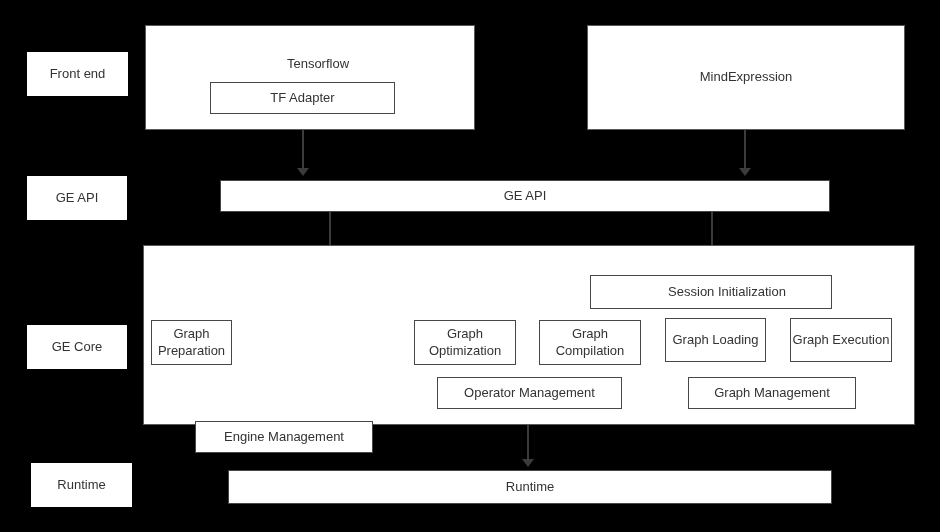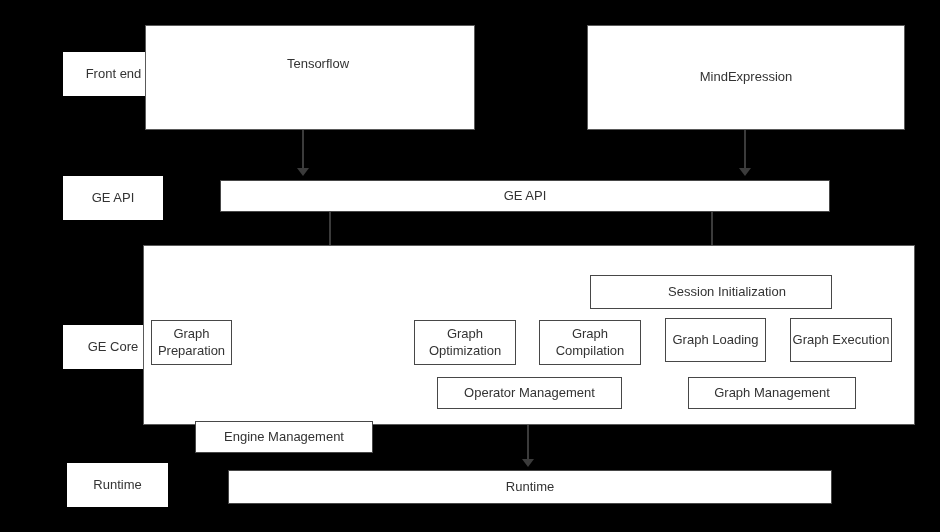--- a/index.html
+++ b/index.html
@@ -6,41 +6,42 @@
   #page{
     position:relative;width:940px;height:532px;background:#000;overflow:hidden;
     font-family:"Liberation Sans", sans-serif;font-size:13px;color:#333;
   }
   .box{
     position:absolute;box-sizing:border-box;background:#fff;border:1px solid #474747;
     display:flex;align-items:center;justify-content:center;text-align:center;
     color:#333;line-height:1.3;
   }
   .container-box{border:1px solid #5a5a5a;}
-  .side-label{border:none;margin-left:36px;}
+  .side-label{border:none;}
   .arrow-line{position:absolute;width:2px;background:#3b3b3b;}
   .arrow-head{
     position:absolute;width:0;height:0;
     border-left:6px solid transparent;border-right:6px solid transparent;
     border-top:8px solid #3b3b3b;
   }
   .top-label{position:absolute;left:16px;right:0;text-align:center;}
 </style>
 </head>
 <body>
 
 <div id="page">
 
   <div class="box side-label" style="left:27px;top:52px;width:101px;height:44px;">Front end</div>
   <div class="box side-label" style="left:27px;top:176px;width:100px;height:44px;">GE API</div>
   <div class="box side-label" style="left:27px;top:325px;width:100px;height:44px;">GE Core</div>
   <div class="box side-label" style="left:31px;top:463px;width:101px;height:44px;">Runtime</div>
 
   <div class="box container-box" style="left:145px;top:25px;width:330px;height:105px;">
     <span class="top-label" style="top:30px;">Tensorflow</span>
+    <div class="box" style="left:64px;top:56px;width:185px;height:32px;">TF Adapter</div>
   </div>
 
   <div class="box container-box" style="left:587px;top:25px;width:318px;height:105px;">MindExpression</div>
 
   <div>
     <div class="arrow-line" style="left:302px;top:130px;height:40px;"></div>
     <div class="arrow-head" style="left:297px;top:168px;"></div>
   </div>
 
   <div>

